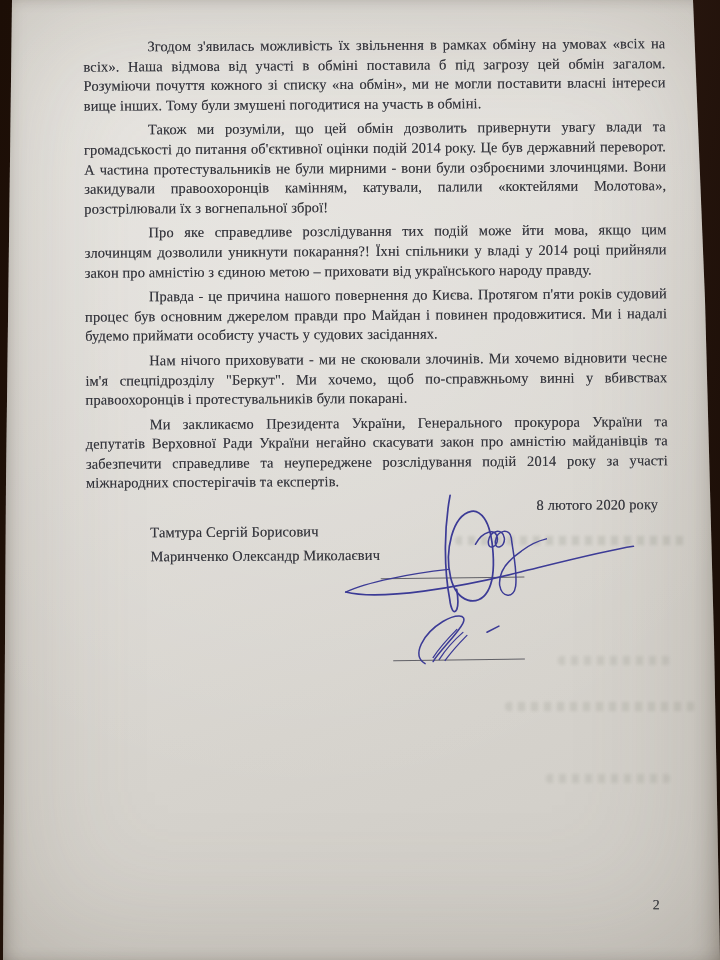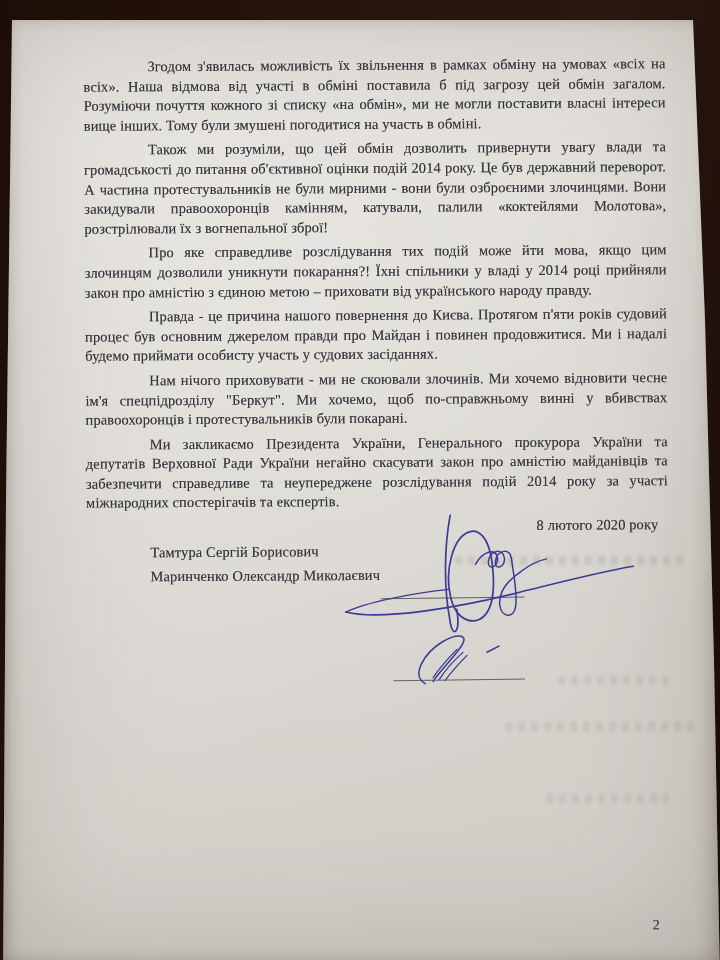--- a/index.html
+++ b/index.html
@@ -8,21 +8,21 @@
     --text-ink:#34353c;
     --signature-ink:#3c3b96;
   }
   *{margin:0;padding:0;box-sizing:border-box;}
   html,body{width:720px;height:960px;overflow:hidden;}
   body{
     font-family:"Liberation Serif", serif;
     background:linear-gradient(100deg,#1c0e06 0%, var(--desk) 30%, #2b1810 70%, #180c05 100%);
     position:relative;
   }
-  .stage{position:absolute;inset:0;margin-top:20px;}
+  .stage{position:absolute;inset:0;}
   .paper{
     position:absolute;inset:0;
     clip-path:polygon(12px 0, 693px 0, 705px 300px, 714px 640px, 720px 960px, 3px 960px, 6px 480px);
     background:
       radial-gradient(120% 90% at 42% 30%, rgba(255,255,255,.20), rgba(255,255,255,0) 60%),
       linear-gradient(158deg,#e7e5e0 0%, #dedbd6 38%, #d6d3cd 68%, #cfccc6 100%);
     box-shadow:inset 0 0 140px rgba(105,95,80,.28), inset 14px 0 22px -14px rgba(40,25,12,.55), inset -16px 0 26px -16px rgba(40,25,12,.45);
   }
   .content{
     position:absolute;inset:0;

